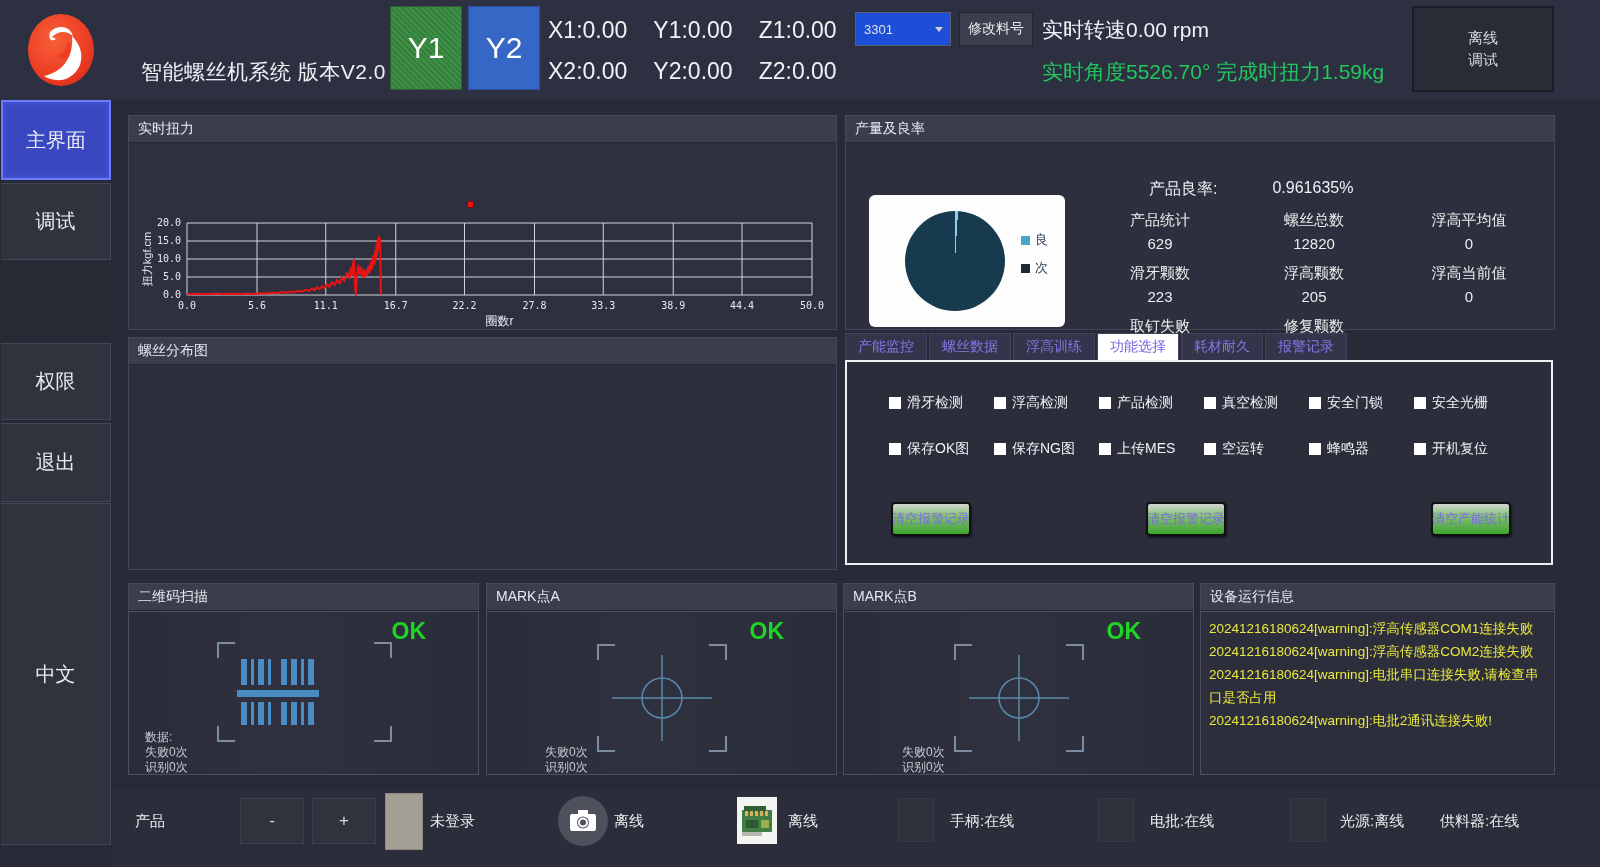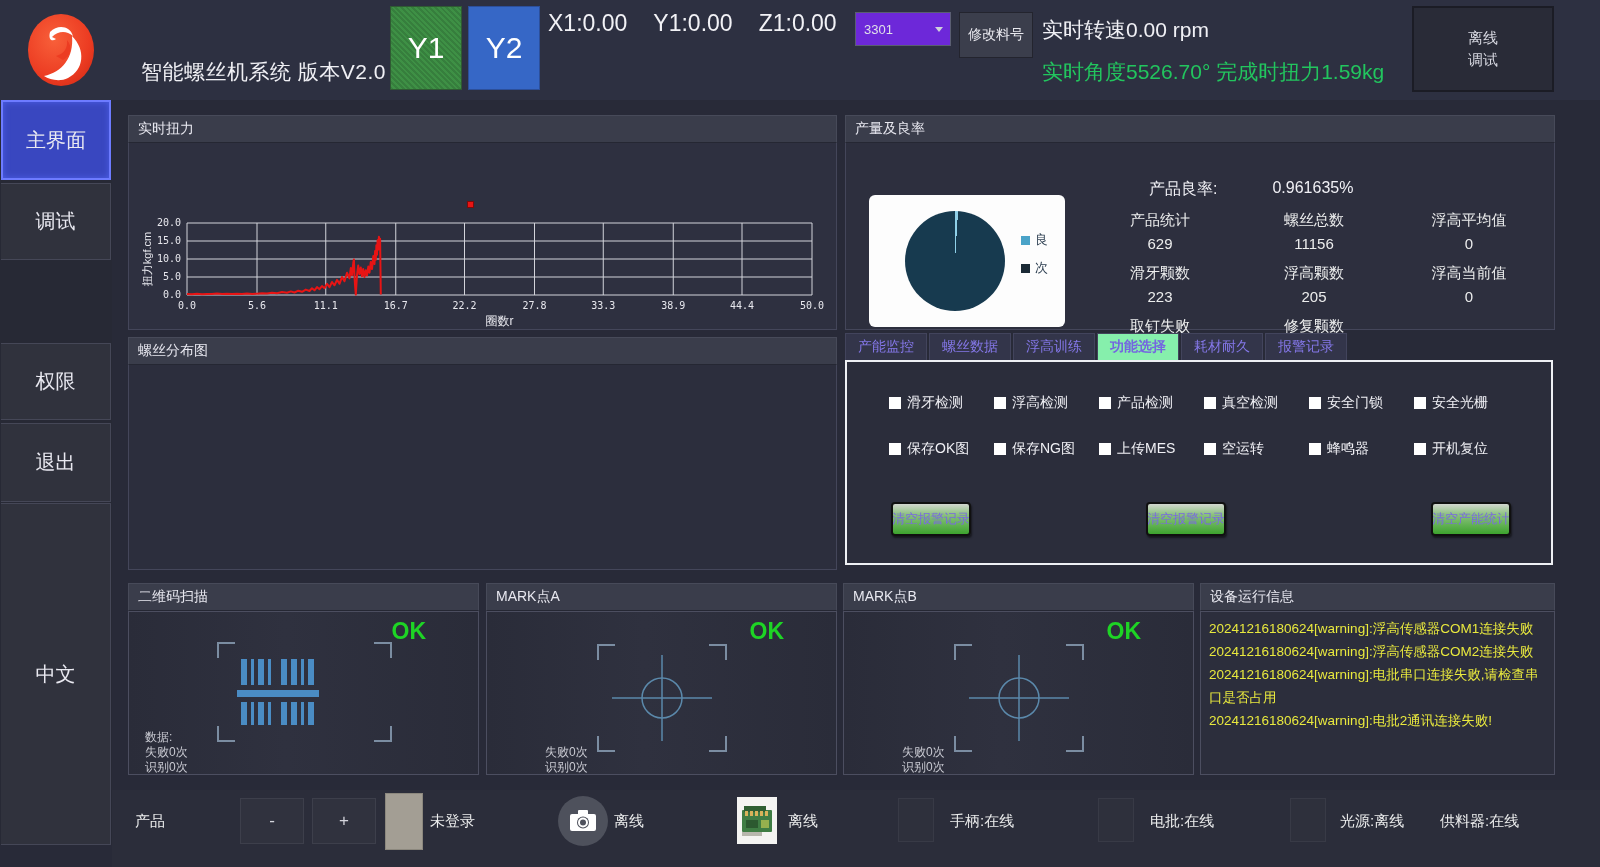--- a/index.html
+++ b/index.html
@@ -9,25 +9,25 @@
 
   
   #header { position:absolute; left:0; top:0; width:1600px; height:100px; background:#2d3041; }
   #logo { position:absolute; left:26px; top:12px; width:70px; height:76px; }
   #app-title { position:absolute; left:125px; top:58px; font-size:21px; color:#f0f0f5; letter-spacing:0.5px;margin-left:16px; }
   .axis-btn { position:absolute; top:6px; width:72px; height:84px; display:flex; align-items:center; justify-content:center; font-size:30px; color:#fff; border:1px solid #5a6a8a; }
   #btn-y1 { left:390px; background:
       repeating-linear-gradient(45deg, rgba(0,0,0,0.12) 0 2px, transparent 2px 4px), #3e9045; border-color:#2f5a33; }
   #btn-y2 { left:468px; background:#3667c6; border-color:#2c4f9a; }
   #coords { position:absolute; left:548px; top:10px; width:300px; height:82px; font-size:23px; color:#f2f2f6; }
-  #coords .crow { display:flex; gap:16px; height:41px; }
+  #coords .crow { display:flex; gap:16px; height:41px; align-items:center; }
   #coords .cval { width:100px; }
-  #lot-select { position:absolute; left:855px; top:12px; width:96px; height:34px; background:#6d28d9; border:1px solid #5a5e72; color:#dfe0e8; font-size:13px; display:flex; align-items:center; padding:0 8px; }
+  #lot-select { position:absolute; left:855px; top:12px; width:96px; height:34px; background:#1d4ed8; border:1px solid #5a5e72; color:#dfe0e8; font-size:13px; display:flex; align-items:center; padding:0 8px; }
   #lot-select .caret { position:absolute; right:7px; top:14px; width:0; height:0; border-left:4px solid transparent; border-right:4px solid transparent; border-top:5px solid #cfd0da; }
-  #btn-modify { position:absolute; left:959px; top:12px; width:74px; height:46px; background:#3b3e4c; border:1px solid #23242e; color:#e8e8ee; font-size:14px; display:flex; align-items:center; justify-content:center; }
+  #btn-modify { position:absolute; left:959px; top:12px; width:74px; height:34px; background:#3b3e4c; border:1px solid #23242e; color:#e8e8ee; font-size:14px; display:flex; align-items:center; justify-content:center; }
   #rpm-text { position:absolute; left:1042px; top:16px; font-size:21px; color:#f0f0f5; }
   #angle-text { position:absolute; left:1042px; top:58px; font-size:21px; color:#22c55e; }
   #btn-offline-debug { position:absolute; left:1412px; top:6px; width:142px; height:86px; background:#292b37; border:2px solid #1b1c25; color:#d8d9e2; font-size:15px; display:flex; flex-direction:column; align-items:center; justify-content:center; line-height:22px; }
 
   
   #sidebar { position:absolute; left:0; top:100px; width:112px; height:745px; background:#272935; }
   .side-item { position:absolute; left:1px; width:110px; background:#30323d; border:1px solid #454757; border-left:none; display:flex; align-items:center; justify-content:center; font-size:20px; color:#e9e9f1; }
   .side-item.active { background:#3947c0; border:2px solid #6d7bff; box-shadow:0 0 6px rgba(90,110,255,0.6) inset; }
 
   
@@ -55,21 +55,21 @@
   .stat-cell .sv { font-size:15px; color:#eceded; margin-top:5px; margin-bottom:6px; }
 
   
   #dist-panel { left:128px; top:337px; width:709px; height:233px; }
   #dist-panel .panel-body { background:#2c2e3d; }
 
   
   #tab-group { position:absolute; left:845px; top:333px; width:710px; height:234px; }
   #tab-bar { display:flex; height:27px; gap:2px; }
   .tab { padding:0 12px; display:flex; align-items:center; font-size:14px; color:#8477e8; background:#33354a; border:1px solid #42445c; border-bottom:none; }
-  .tab.active { background:#86efac; color:#7465e0; font-weight:bold; }
+  .tab.active { background:#ffffff; color:#7465e0; font-weight:normal; }
   #tab-content { position:absolute; left:0; top:27px; width:708px; height:205px; border:2px solid #eef0f4; background:#2b2d3b; }
   #chk-grid { position:absolute; left:42px; top:32px; width:630px; display:grid; grid-template-columns:repeat(6,105px); row-gap:28px; }
   .chk { display:flex; align-items:center; gap:6px; font-size:14px; color:#f0f0f5; }
   .chk .box { width:12px; height:12px; background:#ffffff; flex:0 0 auto; }
   .green-btn { position:absolute; top:140px; width:80px; height:34px; border:2px solid #101010; border-radius:4px; background:linear-gradient(#d2d6cf 0%, #8cc27e 35%, #3da32e 100%); color:#7a6ae0; font-size:13px; display:flex; align-items:center; justify-content:center; white-space:nowrap; overflow:hidden; box-shadow:1px 2px 2px rgba(0,0,0,0.5); }
 
   
   .cam-panel .panel-body { background:linear-gradient(90deg,#2a2c39 0%, #2f313f 45%, #2a2c39 100%); border:1px solid #4c4e60; }
   #qr-panel   { left:128px;  top:583px; width:351px; height:192px; }
   #marka-panel{ left:486px;  top:583px; width:351px; height:192px; }
@@ -118,20 +118,25 @@
       <path d="M30,44 C38,42 42,36 41,28 C47,35 45,44 37,48 Z" fill="#ec3c22"></path>
     </svg>
     <div id="app-title">智能螺丝机系统 版本V2.0</div>
     <div id="btn-y1" class="axis-btn">Y1</div>
     <div id="btn-y2" class="axis-btn">Y2</div>
     <div id="coords">
       <div class="crow">
         <span class="cval">X1:0.00</span>
         <span class="cval">Y1:0.00</span>
         <span class="cval">Z1:0.00</span>
+      </div>
+      <div class="crow">
+        <span class="cval">X2:0.00</span>
+        <span class="cval">Y2:0.00</span>
+        <span class="cval">Z2:0.00</span>
       </div>
     </div>
     <div id="lot-select">
       <span>3301</span>
       <span class="caret"></span>
     </div>
     <div id="btn-modify">修改料号</div>
     <div id="rpm-text">实时转速0.00 rpm</div>
     <div id="angle-text">实时角度5526.70° 完成时扭力1.59kg</div>
     <div id="btn-offline-debug">
@@ -210,21 +215,21 @@
         <span>产品良率:</span>
         <span class="v">0.961635%</span>
       </div>
       <div id="stats-grid">
         <div class="stat-cell">
             <div class="sl">产品统计</div>
             <div class="sv">629</div>
           </div>
         <div class="stat-cell">
             <div class="sl">螺丝总数</div>
-            <div class="sv">11156</div>
+            <div class="sv">12820</div>
           </div>
         <div class="stat-cell">
             <div class="sl">浮高平均值</div>
             <div class="sv">0</div>
           </div>
         <div class="stat-cell">
             <div class="sl">滑牙颗数</div>
             <div class="sv">223</div>
           </div>
         <div class="stat-cell">

